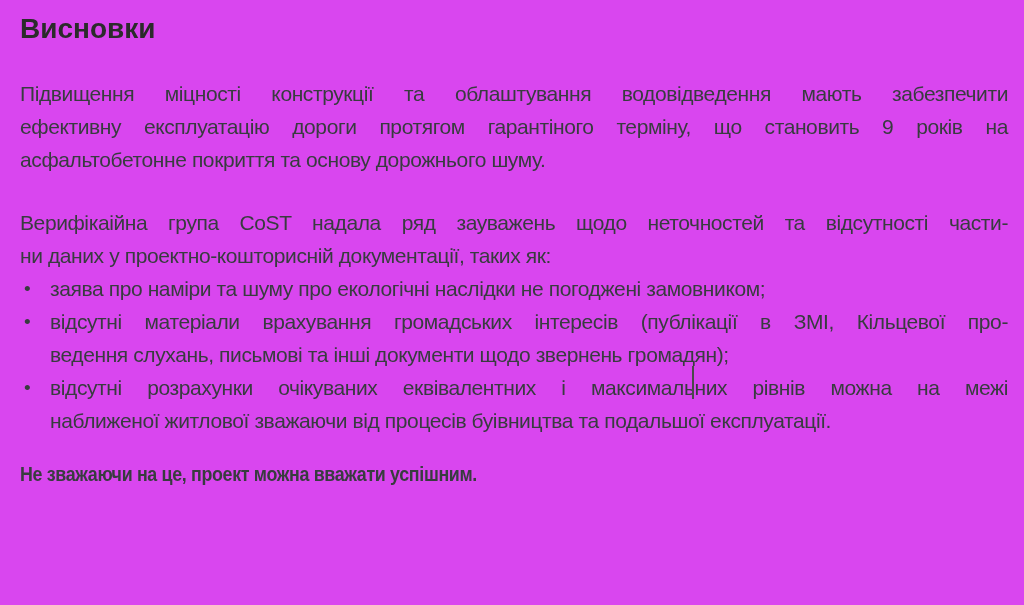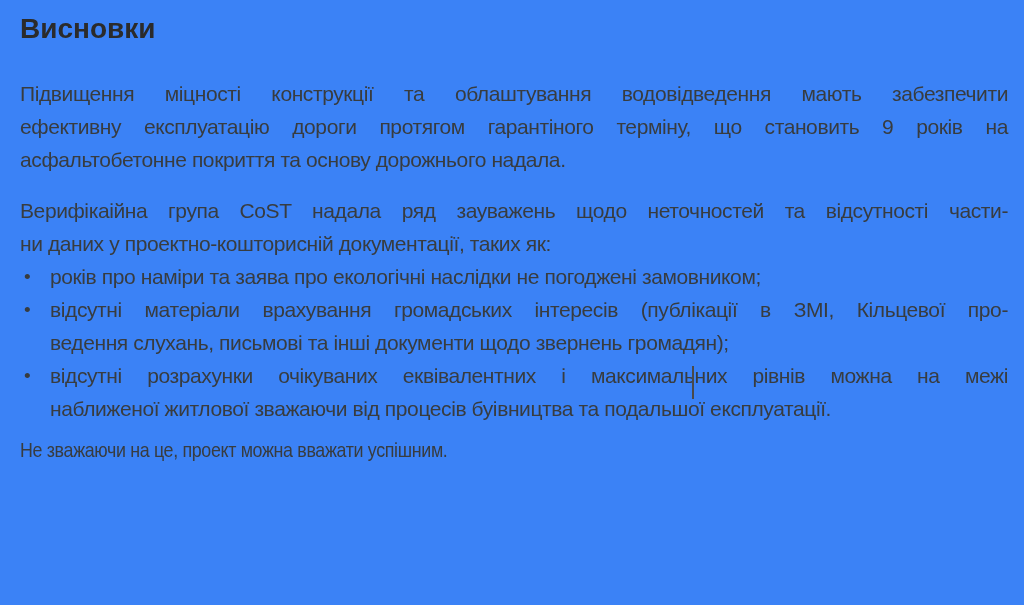--- a/index.html
+++ b/index.html
@@ -6,39 +6,39 @@
     margin: 0;
     padding: 0;
     background: #ffffff;
   }
   .doc {
     position: relative;
     width: 1024px;
     height: 605px;
     box-sizing: border-box;
     padding: 12px 16px 0 20px;
-    background: #3b82f6;
+    background: #d946ef;
     font-family: "Liberation Sans", sans-serif;
     color: #383c3f;
     font-size: 21px;
     line-height: 33px;
     letter-spacing: -0.4px;
     overflow: hidden;
   }
   .doc h1 {
     margin: 0 0 31px 0;
     font-size: 28px;
     line-height: 34px;
     font-weight: 700;
     color: #2b2b2b;
     letter-spacing: 0;
   }
   .para { margin: 0; }
   .para.gap-sm { margin-top: 6px; }
-  .para.gap-md { margin-top: 18px; }
+  .para.gap-md { margin-top: 30px; }
   .line { text-align: justify; }
   .line.jst {
     text-align-last: justify;
     -moz-text-align-last: justify;
   }
   ul.bullets {
     list-style: none;
     margin: 0;
     padding: 0;
   }
@@ -47,21 +47,21 @@
     align-items: flex-start;
     margin: 0;
   }
   .marker {
     flex: 0 0 30px;
     box-sizing: border-box;
     padding-left: 4px;
     font-size: 19px;
   }
   .li-text { flex: 1 1 auto; min-width: 0; }
-  .closing { margin-top: 8px; }
+  .closing { margin-top: 20px; font-weight: bold; }
   .closing .line {
     transform: scaleX(0.85);
     transform-origin: 0 50%;
     white-space: nowrap;
     text-align: left;
   }
   .caret {
     position: absolute;
     left: 692px;
     top: 366px;
@@ -76,33 +76,33 @@
 <div class="doc">
 
   <h1>Висновки</h1>
 
   <div class="para">
     </div>
 
   <div class="para gap-sm">
       <div class="line jst">Підвищення міцності конструкції та облаштування водовідведення мають забезпечити</div>
       <div class="line jst">ефективну експлуатацію дороги протягом гарантіного терміну, що становить 9 років на</div>
-      <div class="line">асфальтобетонне покриття та основу дорожнього надала.</div>
+      <div class="line">асфальтобетонне покриття та основу дорожнього шуму.</div>
     </div>
 
   <div class="para gap-md">
       <div class="line jst">Верифікаійна група CoST надала ряд зауважень щодо неточностей та відсутності части-</div>
       <div class="line">ни даних у проектно-кошторисній документації, таких як:</div>
     </div>
 
   <ul class="bullets">
     <li class="bullet-item">
       <span class="marker">•</span>
       <div class="li-text">
-          <div class="line">років про наміри та заява про екологічні наслідки не погоджені замовником;</div>
+          <div class="line">заява про наміри та шуму про екологічні наслідки не погоджені замовником;</div>
         </div>
     </li>
     <li class="bullet-item">
       <span class="marker">•</span>
       <div class="li-text">
           <div class="line jst">відсутні матеріали врахування громадських інтересів (публікації в ЗМІ, Кільцевої про-</div>
           <div class="line">ведення слухань, письмові та інші документи щодо звернень громадян);</div>
         </div>
     </li>
     <li class="bullet-item">

